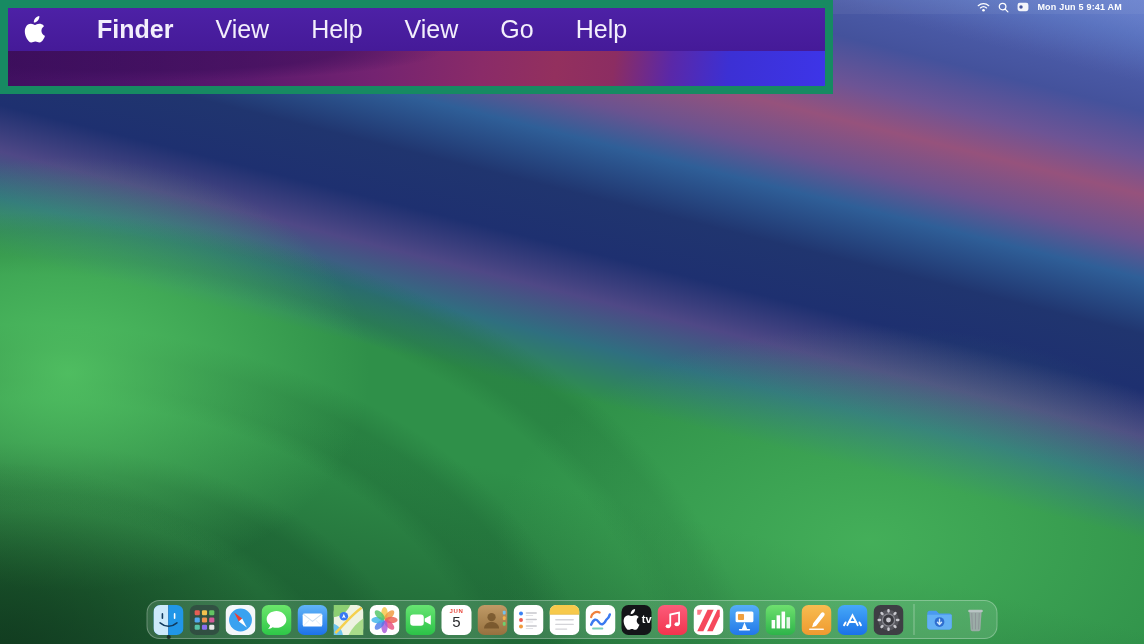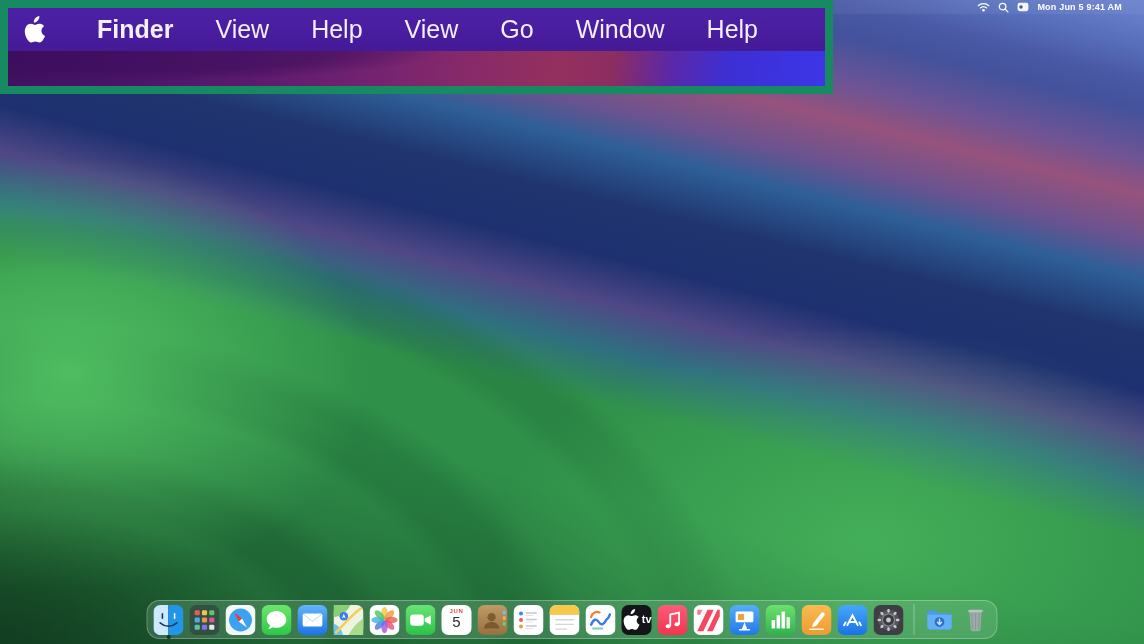--- a/index.html
+++ b/index.html
@@ -103,21 +103,20 @@
       <span class="apple-logo">
         <svg viewBox="0 0 17 20" height="28" width="24">
             <path fill="#fff" d="M11.3 3.2 C12 2.3 12.5 1.1 12.3 0 c-1 .1 -2.2 .7 -2.9 1.6 C8.7 2.4 8.2 3.6 8.4 4.7 c1.1 0 2.2 -.6 2.9 -1.5 z M13.8 10.6 c0 -2.2 1.8 -3.2 1.9 -3.3 -1 -1.5 -2.6 -1.7 -3.2 -1.7 -1.4 -.1 -2.6 .8 -3.3 .8 -.7 0 -1.7 -.8 -2.9 -.8 -1.5 0 -2.9 .9 -3.6 2.2 -1.6 2.7 -.4 6.7 1.1 8.9 .7 1.1 1.6 2.3 2.8 2.2 1.1 0 1.5 -.7 2.9 -.7 1.3 0 1.7 .7 2.9 .7 1.2 0 2 -1.1 2.7 -2.2 .9 -1.2 1.2 -2.4 1.2 -2.5 0 0 -2.4 -.9 -2.5 -3.6 z"></path>
           </svg>
       </span>
     <span class="menu-item app-name">Finder</span>
         <span class="menu-item">View</span>
         <span class="menu-item">Help</span>
         <span class="menu-item">View</span>
         <span class="menu-item">Go</span>
-        <span class="menu-item">Window</span>
         <span class="menu-item">Help</span>
       </div>
     <div class="zoom-wall"></div>
   </div>
 
   <div class="dock" id="dock">
       <div class="dock-item running">
         <div class="app-icon">
           <svg viewBox="0 0 32 32">
             <rect width="32" height="32" rx="7.5" fill="#2196e8"></rect>

